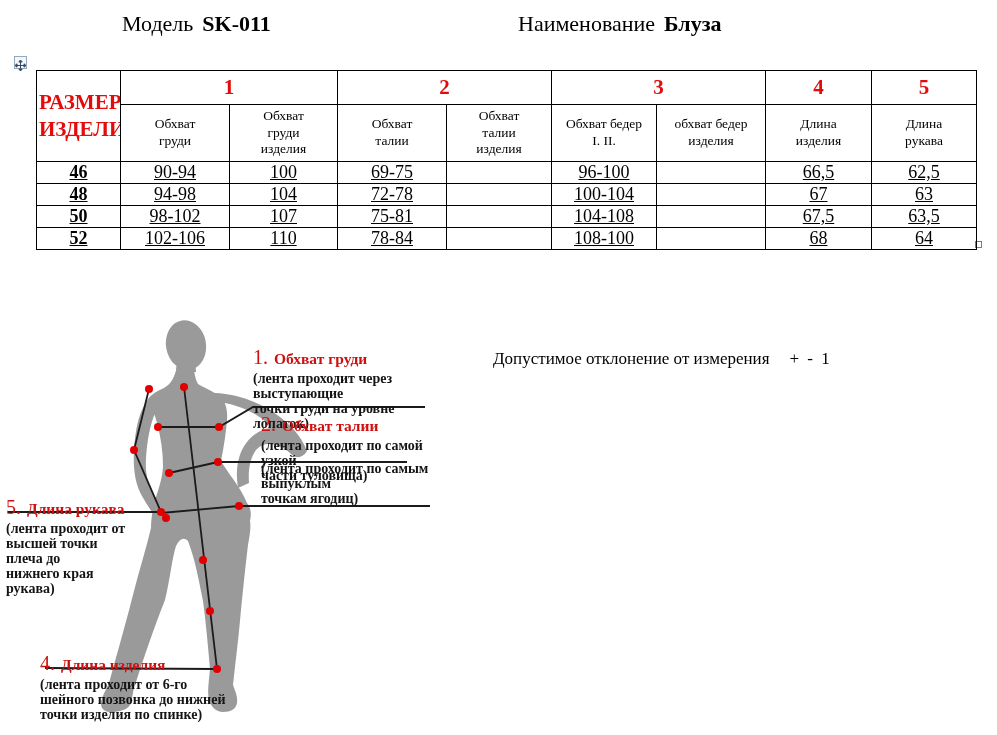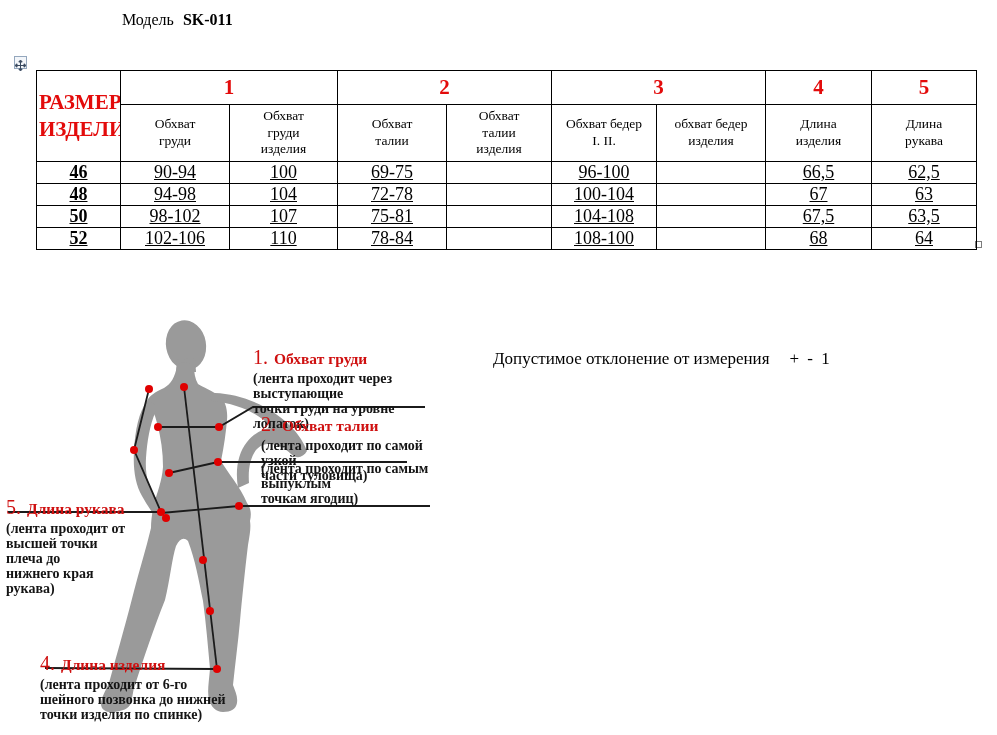--- a/index.html
+++ b/index.html
@@ -1,21 +1,21 @@
 <!DOCTYPE html>
 <html><head>
 <meta charset="utf-8">
 <style>
   html,body{margin:0;padding:0;}
   body{
     width:997px;height:735px;position:relative;background:#ffffff;
     font-family:"Liberation Serif", serif;color:#000;overflow:hidden;
   }
   
-  .doc-header{position:absolute;top:11px;left:0;width:905px;height:24px;font-size:16px;}
+  .doc-header{position:absolute;top:11px;left:0;width:905px;height:24px;font-size:22px;}
   .hdr-model{position:absolute;left:122px;top:0;}
   .hdr-name{position:absolute;left:518px;top:0;}
   .hdr-value{font-weight:bold;margin-left:9px;}
   
   .size-table{
     position:absolute;left:36px;top:70px;width:940px;
     border-collapse:collapse;table-layout:fixed;
   }
   .size-table td,.size-table th{
     border:1px solid #000;text-align:center;vertical-align:middle;
@@ -53,20 +53,21 @@
   .ann4{left:40px;top:605px;width:197px;}
   .ann5{left:6px;top:449px;width:127px;}
   
   .figure-svg{position:absolute;left:0;top:300px;width:500px;height:435px;z-index:1;}
 </style>
 </head>
 <body>
 
 <div class="doc-header">
   <span class="hdr-model"><span>Модель</span><span class="hdr-value">SK-011</span></span>
+  <span class="hdr-name"><span>Наименование</span><span class="hdr-value">Блуза</span></span>
 </div>
 
 <div class="move-handle">
   <svg width="11" height="11" viewBox="0 0 11 11">
     <g stroke="#3a4a60" stroke-width="1" fill="#3a4a60">
       <line x1="5.5" y1="1.5" x2="5.5" y2="9.5"></line>
       <line x1="1.5" y1="5.5" x2="9.5" y2="5.5"></line>
       <path d="M5.5,0 L3.8,2 L7.2,2 Z"></path>
       <path d="M5.5,11 L3.8,9 L7.2,9 Z"></path>
       <path d="M0,5.5 L2,3.8 L2,7.2 Z"></path>

